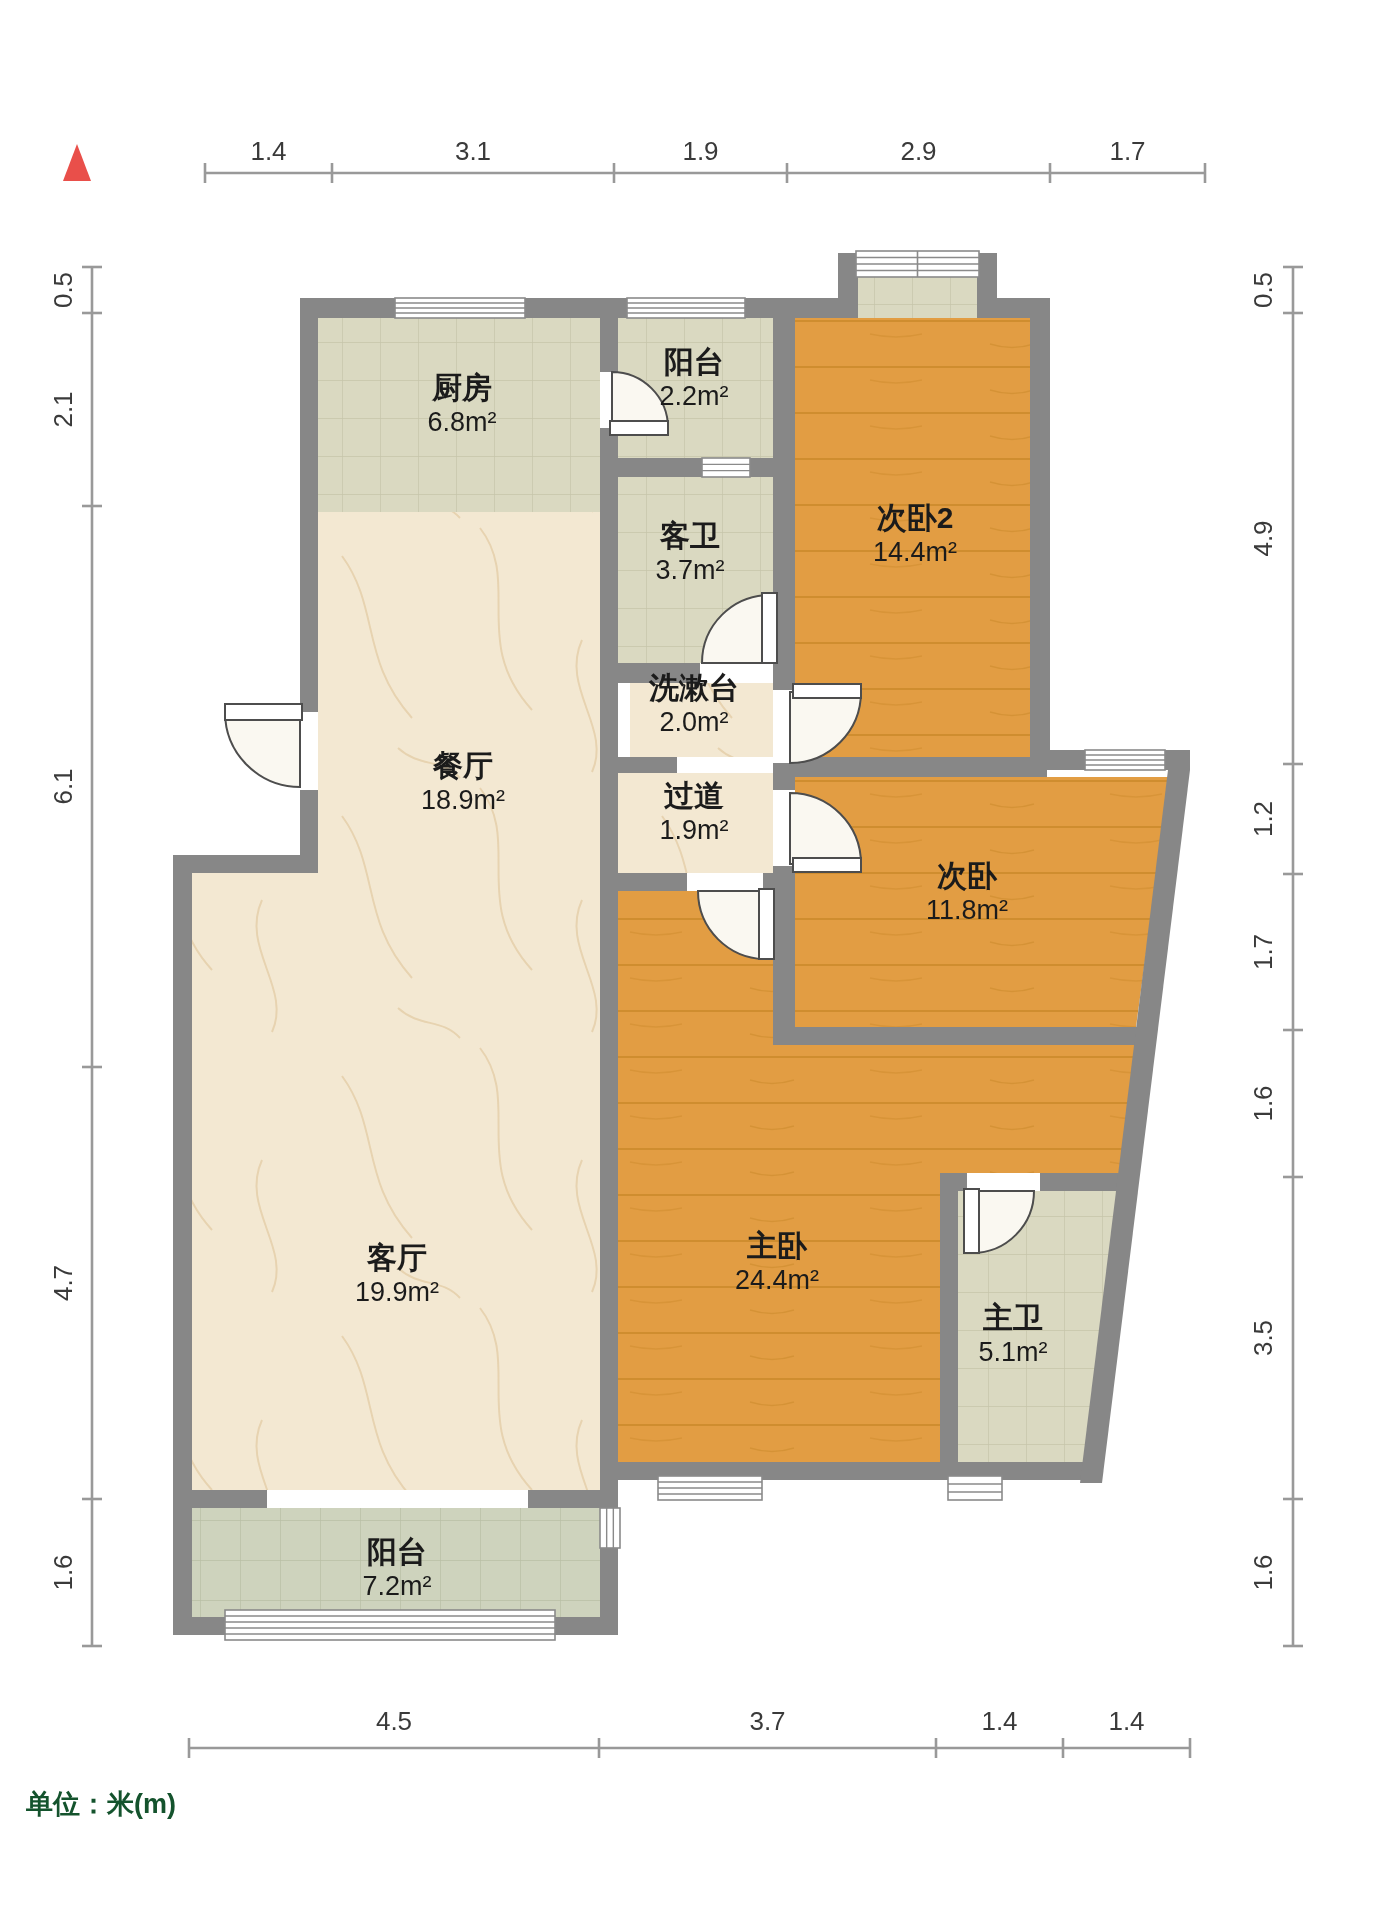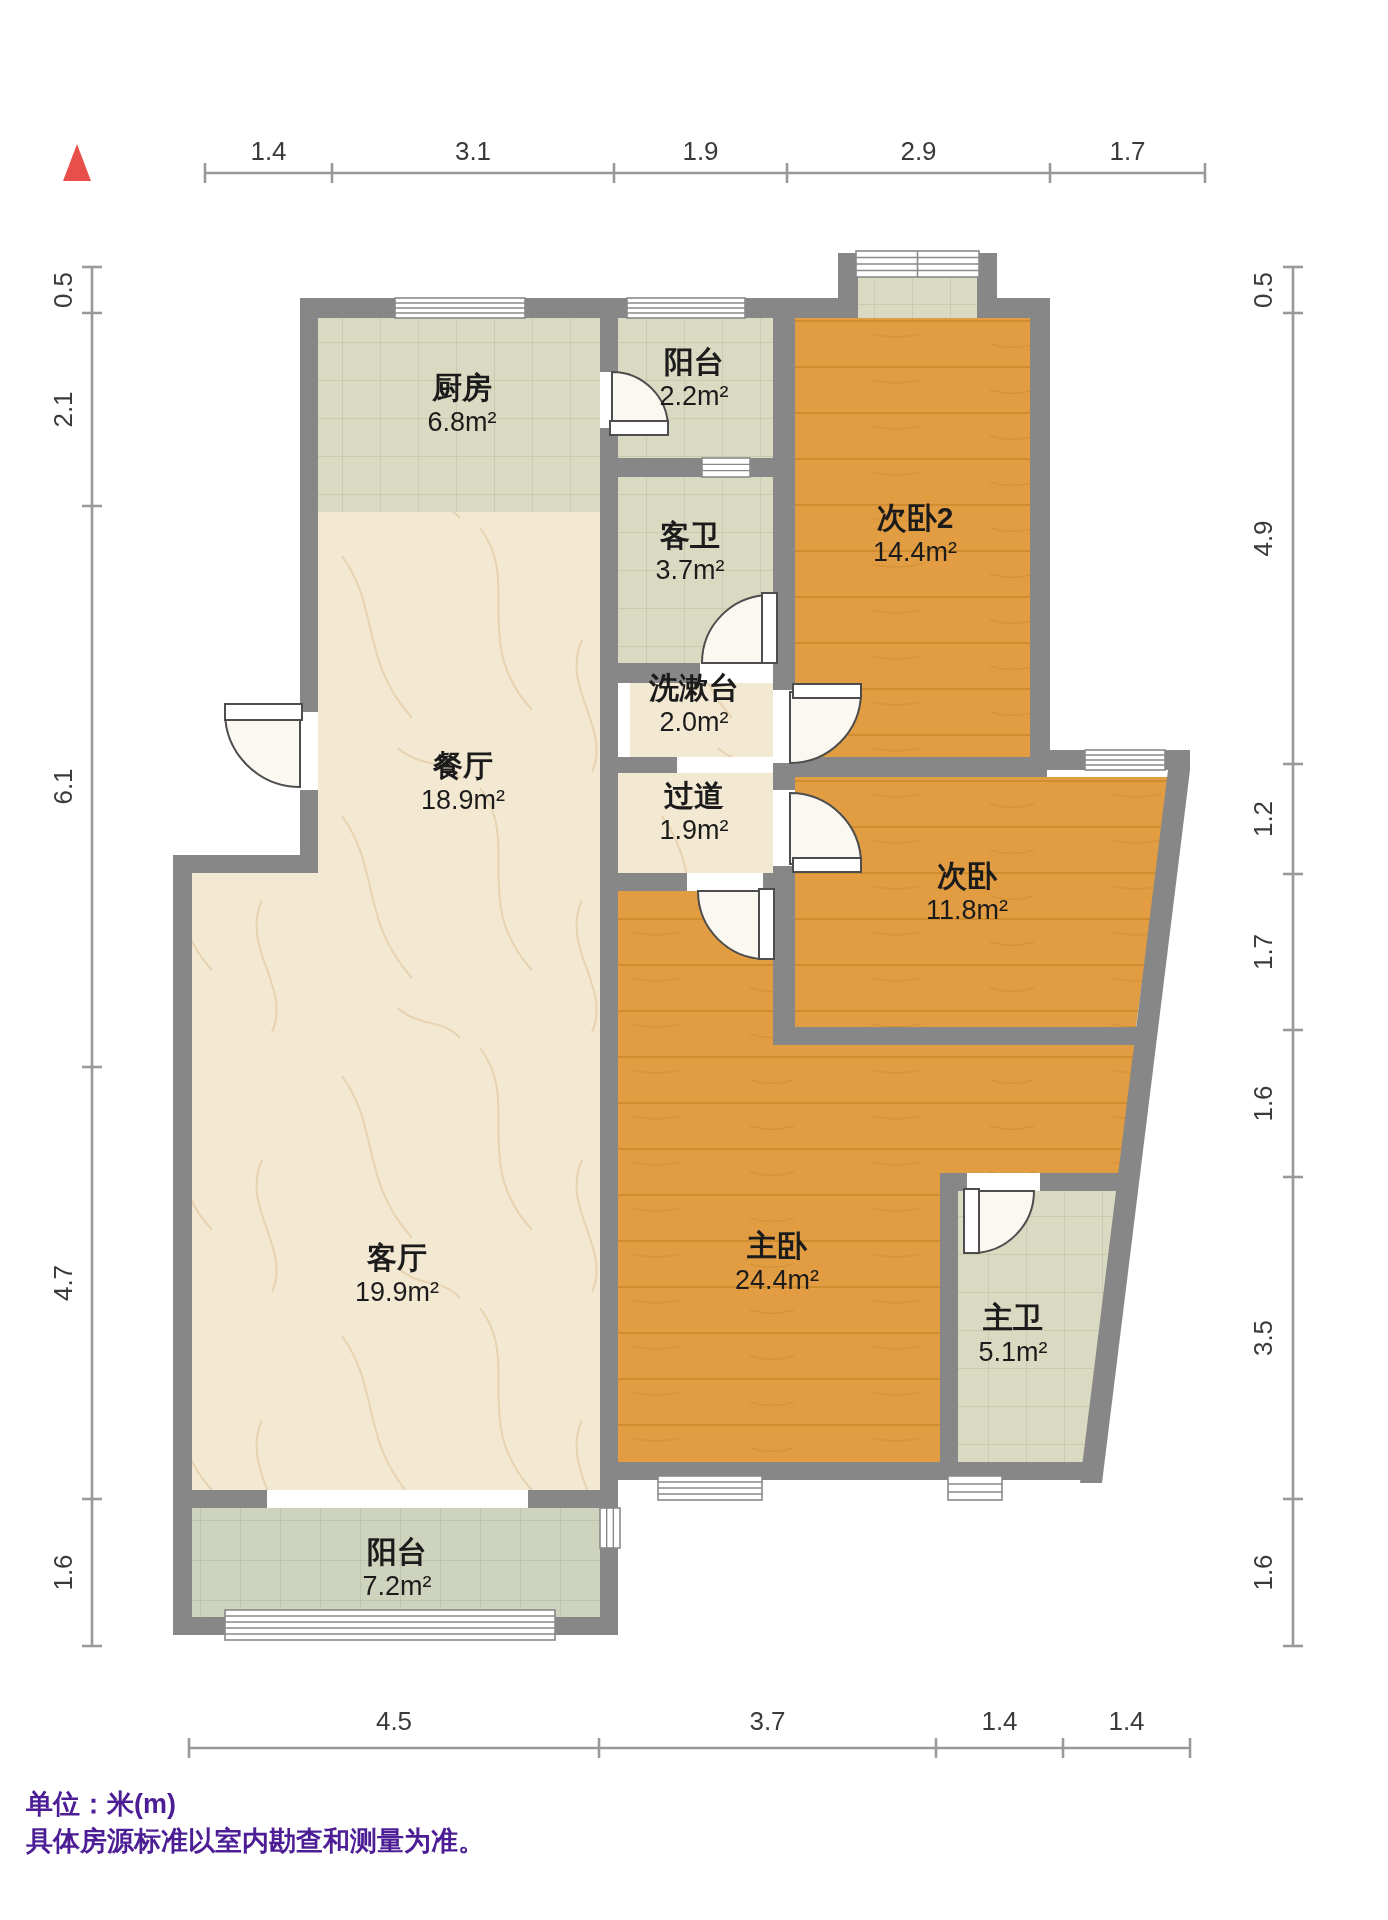--- a/index.html
+++ b/index.html
@@ -3,21 +3,21 @@
 <meta charset="utf-8">
 <title>Floor Plan</title>
 <style>
   html,body{margin:0;padding:0;background:#ffffff;}
   #stage{position:relative;width:1388px;height:1920px;background:#fff;overflow:hidden;
          font-family:"Liberation Sans","DejaVu Sans",sans-serif;}
   svg{position:absolute;left:0;top:0;}
   .rname{font:700 30px "Liberation Sans","DejaVu Sans",sans-serif;fill:#1b1b1b;}
   .rarea{font:400 27px "Liberation Sans","DejaVu Sans",sans-serif;fill:#1b1b1b;}
   .dim{font:400 26px "Liberation Sans","DejaVu Sans",sans-serif;fill:#3a3a3a;}
-  .notes{position:absolute;left:26px;top:1786px;width:1340px;color:#4c1d95;}
+  .notes{position:absolute;left:26px;top:1786px;width:1340px;color:#14532d;}
   .notes div{font:700 27px "Liberation Sans","DejaVu Sans",sans-serif;line-height:37px;white-space:nowrap;}
 </style>
 </head>
 <body>
 
 <div id="stage">
   <svg id="plan" width="1388" height="1920" viewBox="0 0 1388 1920">
       <defs>
         <pattern id="tile" width="38" height="38" patternUnits="userSpaceOnUse">
           <rect width="38" height="38" fill="#dad9c1"></rect>
@@ -309,15 +309,14 @@
         <text x="1272" y="1103.5" text-anchor="middle" class="dim" transform="rotate(-90 1272 1103.5)">1.6</text>
         <text x="1272" y="1338" text-anchor="middle" class="dim" transform="rotate(-90 1272 1338)">3.5</text>
         <text x="1272" y="1572.5" text-anchor="middle" class="dim" transform="rotate(-90 1272 1572.5)">1.6</text>
       </g>
       <g>
         <polygon points="77,144 63,181 91,181" fill="#e94f4a"></polygon>
       </g>
     </svg>
   <div class="notes">
     <div>单位：米(m)</div>
-    <div>具体房源标准以室内勘查和测量为准。</div>
   </div>
 </div>
 
 </body></html>

